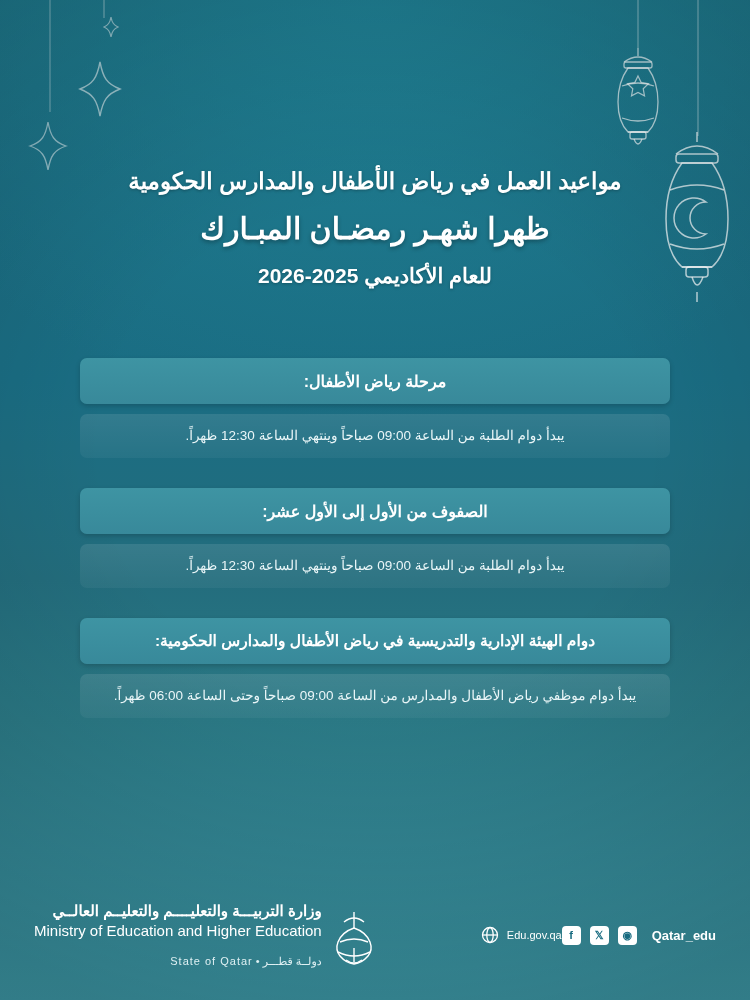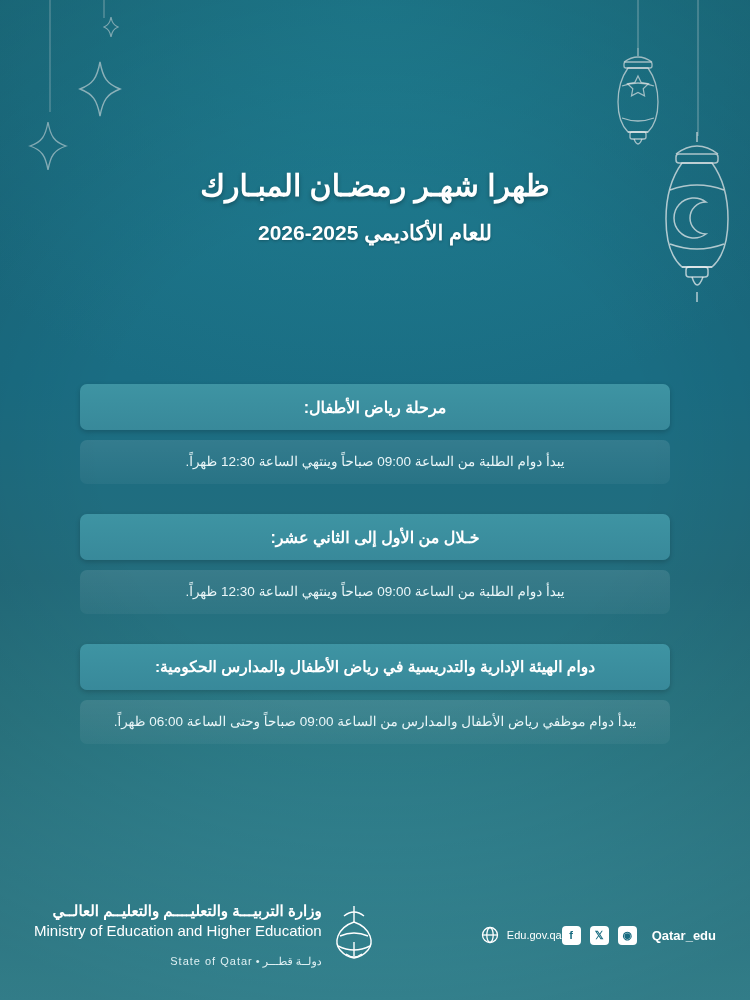--- a/index.html
+++ b/index.html
@@ -56,21 +56,21 @@
   }
   .h-line3 {
     font-size: 21px;
     font-weight: bold;
     text-shadow: 0 1px 3px rgba(0,0,0,0.25);
   }
 
   
   .sections {
     position: absolute;
-    top: 384px;
+    top: 358px;
     left: 80px; right: 80px;
     z-index: 3;
   }
   .section { margin-bottom: 30px; }
   .sec-head {
     background: linear-gradient(180deg, #3e94a3 0%, #38899a 100%);
     border-radius: 7px;
     height: 46px;
     display: flex;
     align-items: center;
@@ -134,21 +134,21 @@
     margin-left: 6px;
     direction: ltr;
   }
   .web {
     display: flex; align-items: center; gap: 8px;
     direction: ltr;
     margin-left: 34px;
   }
   .web-text { font-size: 11px; font-weight: normal; color: #ffffff; }
 
-  .moe { display: flex; align-items: flex-start; gap: 4px; direction: ltr; }
+  .moe { display: flex; align-items: flex-end; gap: 4px; direction: ltr; }
   .moe-text { text-align: right; direction: rtl; }
   .moe-ar {
     font-size: 15px; font-weight: bold; letter-spacing: 1px; color: #ffffff;
     margin-bottom: 2px;
   }
   .moe-en { font-size: 15px; color: #ffffff; direction: ltr; text-align: right; }
   .moe-state { font-size: 11px; color: #dff0f3; direction: rtl; text-align: right; margin-top: 16px; letter-spacing: 1px;}
 
   .footer-left-group { display: flex; align-items: center; }
 </style>
@@ -218,33 +218,34 @@
       <path d="M22 112 q27 10 54 0"></path>
       <path d="M34 135 h30"></path>
       <rect x="38" y="135" width="22" height="10" rx="3"></rect>
       <path d="M44 145 q5 16 11 0"></path>
       <path d="M49 160 v10"></path>
       <path d="M58 70 a20 20 0 1 0 0 32 a16 16 0 1 1 0 -32 z" stroke-width="1.5"></path>
     </svg>
   </div>
 
   <div class="header">
+    <div class="h-line1">مواعيد العمل في رياض الأطفال والمدارس الحكومية</div>
     <div class="h-line2">ظهرا شهـر رمضـان المبـارك</div>
     <div class="h-line3">للعام الأكاديمي 2025-2026</div>
   </div>
 
   <div class="sections">
 
     <div class="section">
       <div class="sec-head">مرحلة رياض الأطفال:</div>
       <div class="sec-body">يبدأ دوام الطلبة من الساعة 09:00 صباحاً وينتهي الساعة 12:30 ظهراً.</div>
     </div>
 
     <div class="section">
-      <div class="sec-head">خـلال من الأول إلى الثاني عشر:</div>
+      <div class="sec-head">الصفوف من الأول إلى الأول عشر:</div>
       <div class="sec-body">يبدأ دوام الطلبة من الساعة 09:00 صباحاً وينتهي الساعة 12:30 ظهراً.</div>
     </div>
 
     <div class="section">
       <div class="sec-head wide">دوام الهيئة الإدارية والتدريسية في رياض الأطفال والمدارس الحكومية:</div>
       <div class="sec-body">يبدأ دوام موظفي رياض الأطفال والمدارس من الساعة 09:00 صباحاً وحتى الساعة 06:00 ظهراً.</div>
     </div>
 
   </div>
 

